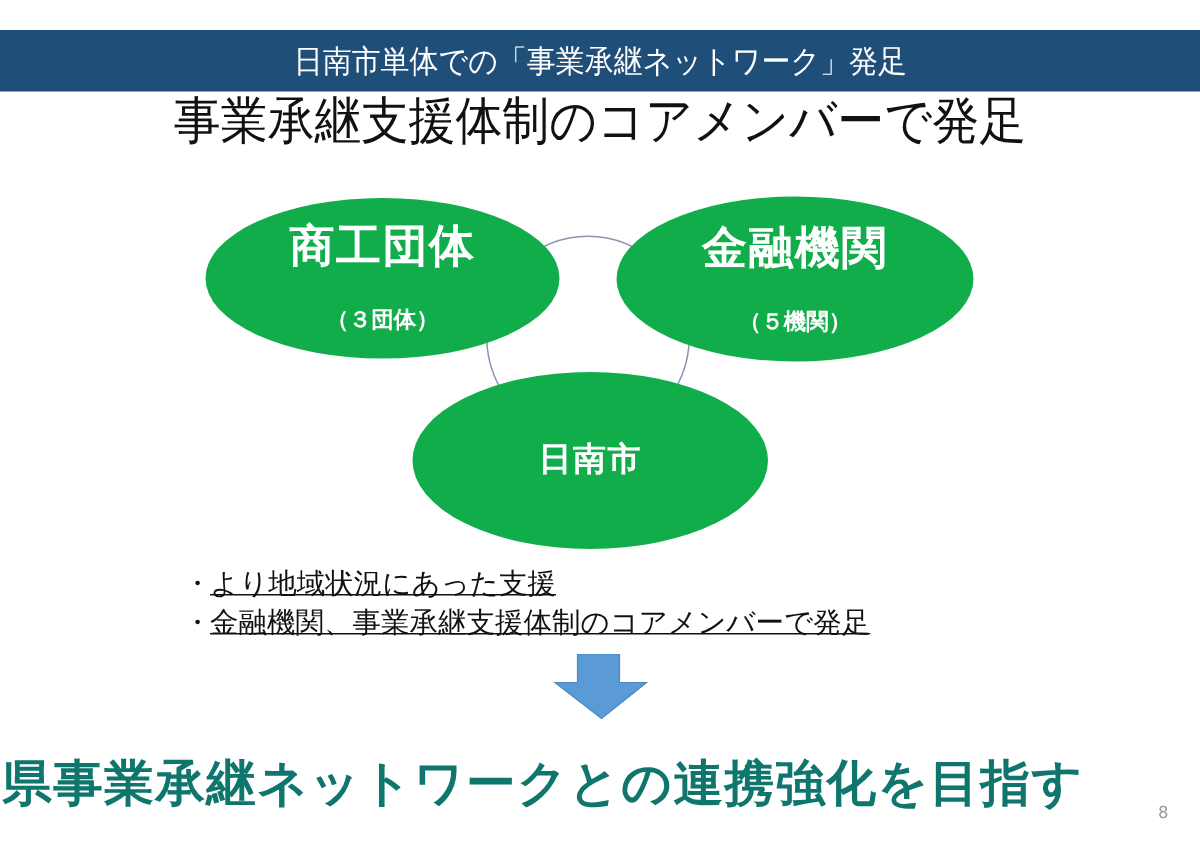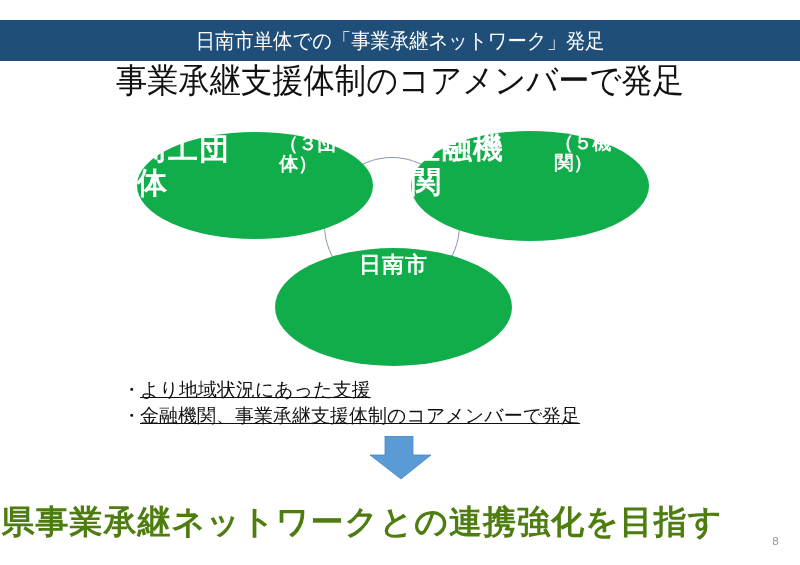--- a/index.html
+++ b/index.html
@@ -53,35 +53,37 @@
       width: 136px; height: 136px;
       border: 1px solid #8a94b0;
       border-radius: 50%;
       box-sizing: border-box;
     }
     .node {
       position: absolute;
       background: #11ad4b;
       border-radius: 50%;
       display: flex;
+      flex-direction: column;
+      align-items: center;
       justify-content: center;
       color: #ffffff;
       font-weight: bold;
       gap: 20px;
     }
     .node-left { left: 137px; top: 132px; width: 236px; height: 107px; }
     .node-right { left: 411px; top: 131px; width: 238px; height: 110px; }
     .node-bottom { left: 275px; top: 248px; width: 237px; height: 118px; }
     .node-title {
       font-size: 30px;
       line-height: 34px;
       letter-spacing: 1px;
     }
     .node-sub {
-      font-size: 19px;
+      font-size: 15px;
       line-height: 20px;
       margin-top: 1px;
     }
     .node-bottom .node-title {
       font-size: 22px;
     }
     .bullets {
       position: absolute;
       left: 122px; top: 376px;
       list-style: none;
@@ -102,21 +104,21 @@
     .arrow {
       position: absolute;
       left: 369px; top: 436px;
       width: 64px; height: 44px;
     }
     .conclusion {
       position: absolute;
       left: 0; top: 500px;
       width: 724px;
       text-align: center;
-      color: #4d7c0f;
+      color: #0f766e;
       font-size: 33px;
       font-weight: bold;
       white-space: nowrap;
       letter-spacing: 1px;
     }
     .page-number {
       position: absolute;
       left: 772px; top: 535px;
       color: #9a9a9a;
       font-size: 11px;

